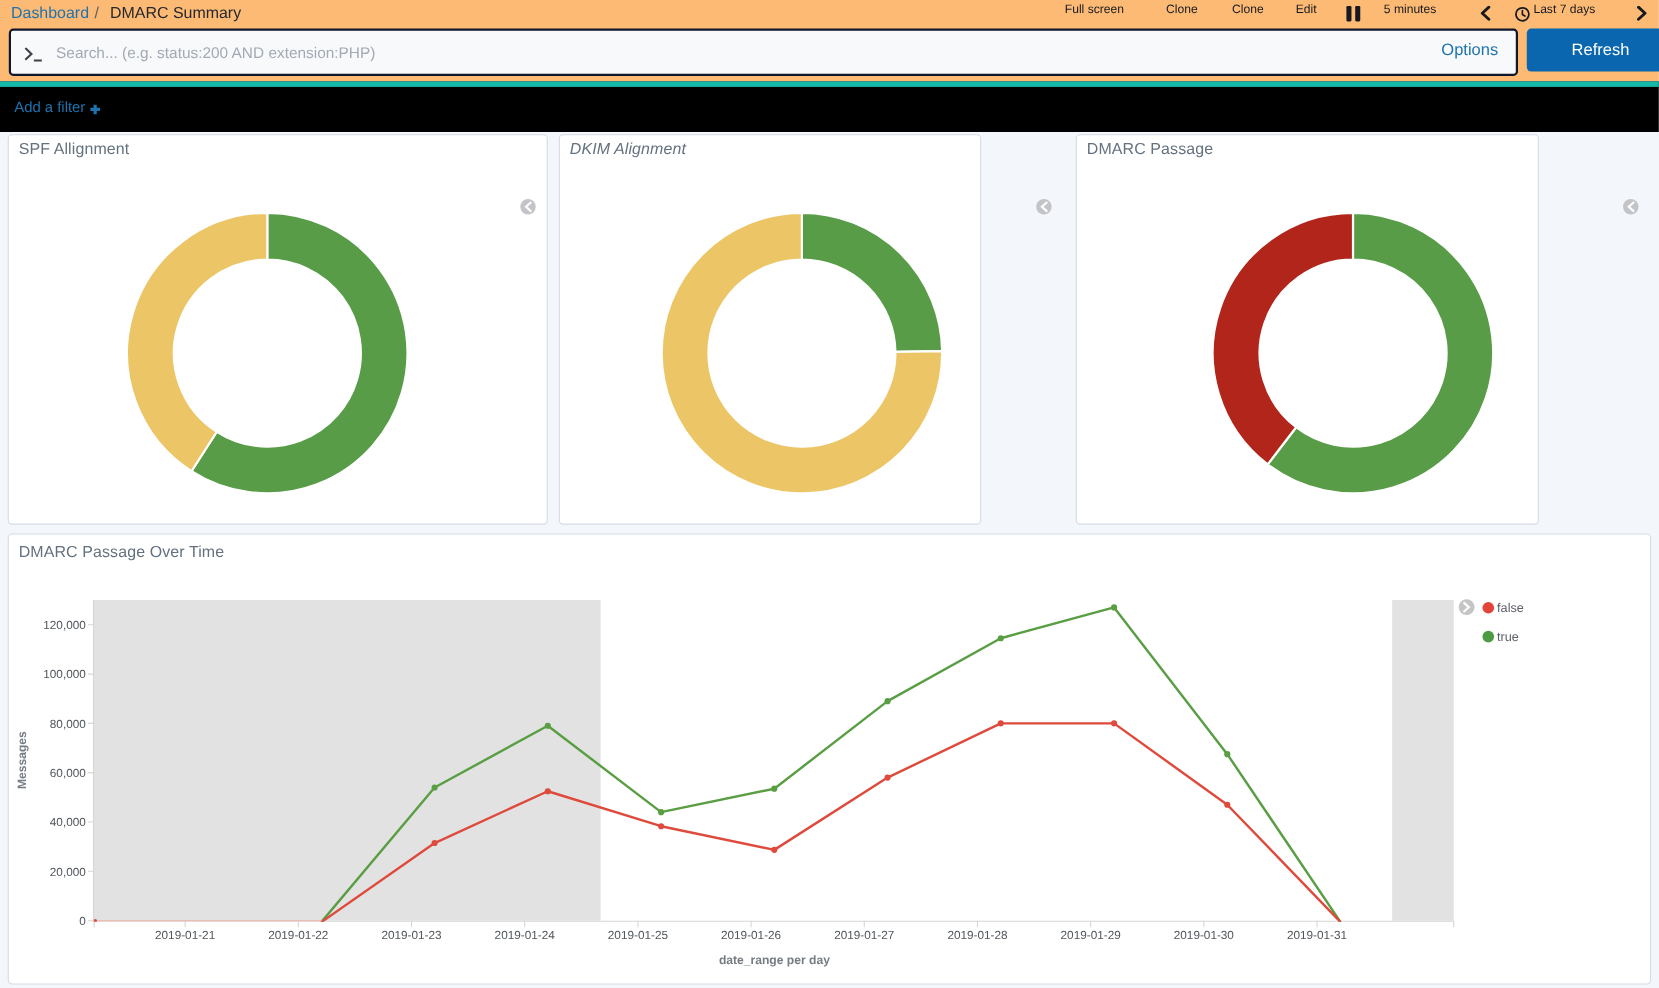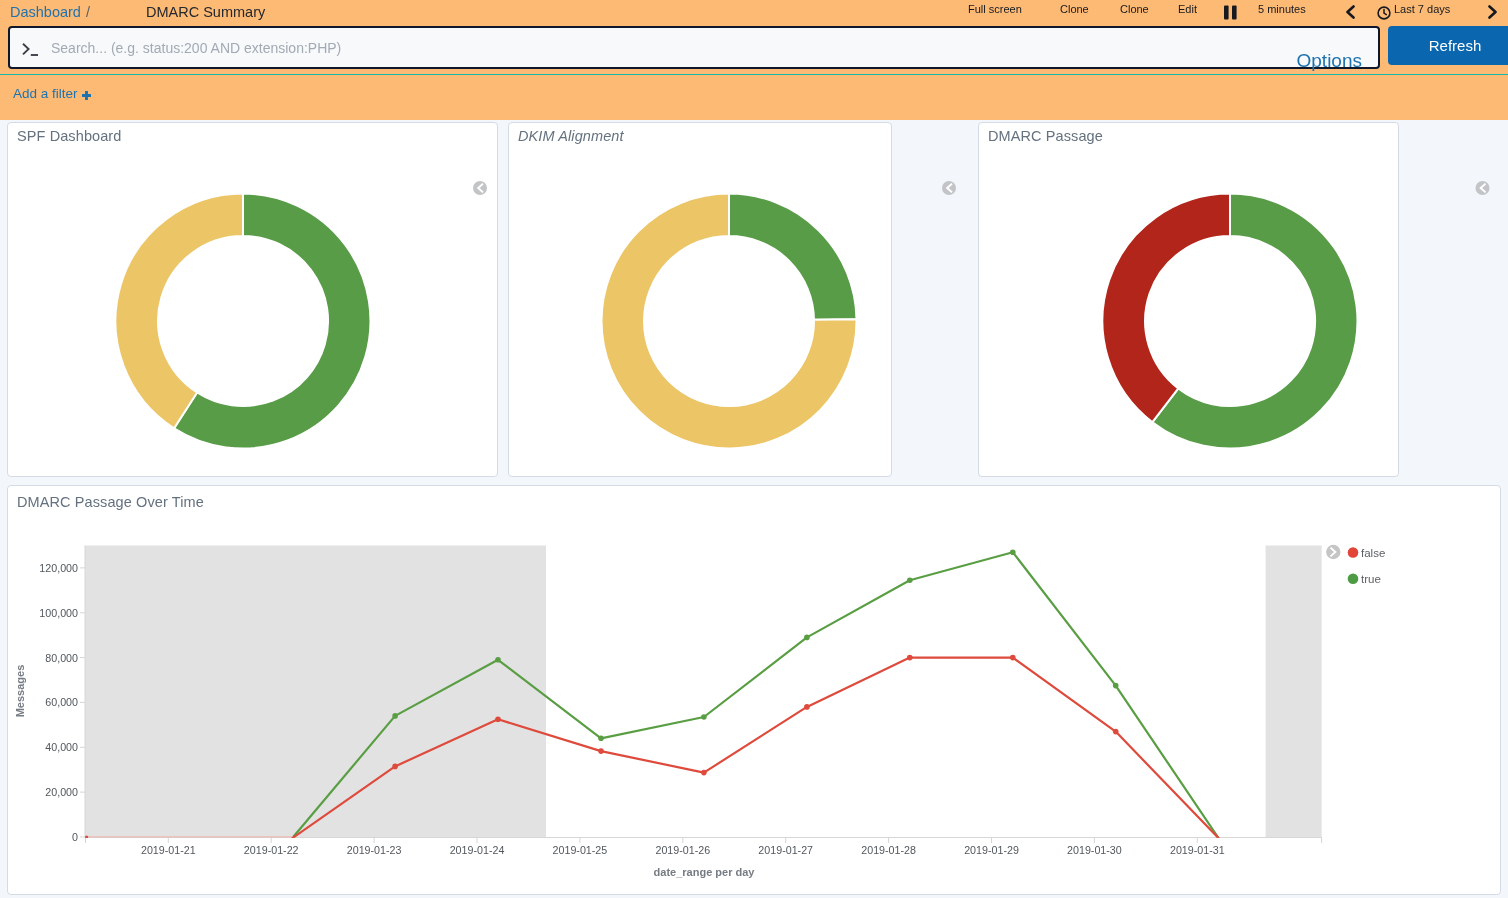--- a/index.html
+++ b/index.html
@@ -1,23 +1,23 @@
 <!DOCTYPE html>
 <html><head>
 <meta charset="utf-8">
 <style>
   * { margin:0; padding:0; box-sizing:border-box; }
   html,body { width:1508px; height:898px; background:#f3f6fa; font-family:"Liberation Sans", sans-serif; overflow:hidden; }
   .abs { position:absolute; }
   #topbar { position:absolute; left:0; top:0; width:1508px; height:74px; background:#fdba74; }
   .crumb-link { color:#1e73af; }
-  .crumb-dark { color:#25282e;margin-left:46px; }
+  .crumb-dark { color:#25282e; }
   .menu-item { position:absolute; top:3px; font-size:11px; color:#16191f; }
   #searchbox { position:absolute; left:8px; top:26px; width:1372px; height:43px; background:#f8f9fb; border:2px solid #0f172a; border-radius:4px; }
-  #filterbar { position:absolute; left:0; top:74px; width:1508px; height:46px; background:#fdba74; border-top:1px solid #14b8a6; }
+  #filterbar { position:absolute; left:0; top:74px; width:1508px; height:46px; background:#000000; border-top:5px solid #14b8a6; }
   .panel { position:absolute; background:#fff; border:1px solid #d5dbe5; border-radius:4px; }
   .ptitle { position:absolute; left:9px; top:5px; font-size:14.5px; color:#64717f; letter-spacing:0.1px; }
 </style>
 </head>
 <body>
 
 <div id="topbar">
   <span class="abs crumb-link" style="left:10px; top:4px; font-size:14.5px;">Dashboard</span>
   <span class="abs" style="left:86px; top:4px; font-size:14.5px; color:#5a5f66;">/</span>
   <span class="abs crumb-dark" style="left:100px; top:4px; font-size:14.5px;">DMARC Summary</span>
@@ -42,34 +42,34 @@
   <svg class="abs" style="left:1487px; top:5px;" width="12" height="14" viewBox="0 0 12 14">
     <path d="M2.5 1.5 L8.5 7 L2.5 12.5" fill="none" stroke="#16191f" stroke-width="2.6" stroke-linecap="round" stroke-linejoin="round"></path>
   </svg>
 
   <div id="searchbox">
     <svg class="abs" style="left:12px; top:15px;" width="34" height="14" viewBox="0 0 34 14">
       <path d="M1 0.7 L6.6 6 L1 11.4" fill="none" stroke="#3c4049" stroke-width="1.9"></path>
       <path d="M8.8 12 L16 12" stroke="#3c4049" stroke-width="1.9"></path>
     </svg>
     <span class="abs" style="left:41px; top:12px; font-size:14px; color:#a2aab4;">Search... (e.g. status:200 AND extension:PHP)</span>
-    <span class="abs" style="right:16px; top:22px; font-size:19px; color:#1e73af;">Options</span>
+    <span class="abs" style="right:16px; top:9px; font-size:15px; color:#1e73af;">Options</span>
   </div>
   <div class="abs" style="left:1388px; top:26px; width:134px; height:39px; background:#0a66ae; border-radius:4px; text-align:center; line-height:39px; font-size:15px; color:#fff;">Refresh</div>
 </div>
 
 <div id="filterbar">
   <span class="abs" style="left:13px; top:11px; font-size:13.5px; color:#1e73af;">Add a filter </span>
   <svg class="abs" style="left:81.5px; top:15.5px;" width="9" height="9" viewBox="0 0 9 9">
     <path d="M4.5 0 L4.5 9 M0 4.5 L9 4.5" stroke="#1e73af" stroke-width="2.9"></path>
   </svg>
 </div>
 
 <div class="panel" style="left:7px; top:122px; width:491px; height:355px;">
-  <span class="ptitle">SPF Dashboard</span>
+  <span class="ptitle">SPF Allignment</span>
   <svg class="abs" style="left:0; top:0;" width="489" height="353" viewBox="0 0 489 353">
     <g stroke="#fff" stroke-width="2" stroke-linejoin="round">
       <path d="M235.0 70.5 A127.5 127.5 0 1 1 166.1 305.3 L189.1 269.5 A85 85 0 1 0 235.0 113.0 Z" fill="#589c48"></path>
       <path d="M166.1 305.3 A127.5 127.5 0 0 1 235.0 70.5 L235.0 113.0 A85 85 0 0 0 189.1 269.5 Z" fill="#ecc566"></path>
     </g>
     <circle cx="472" cy="65" r="7" fill="#c2c4c7"></circle>
     <path d="M474.3 61.3 L470.2 65 L474.3 68.7" fill="none" stroke="#fff" stroke-width="2" stroke-linecap="square" stroke-linejoin="miter"></path>
   </svg>
 </div>
 

